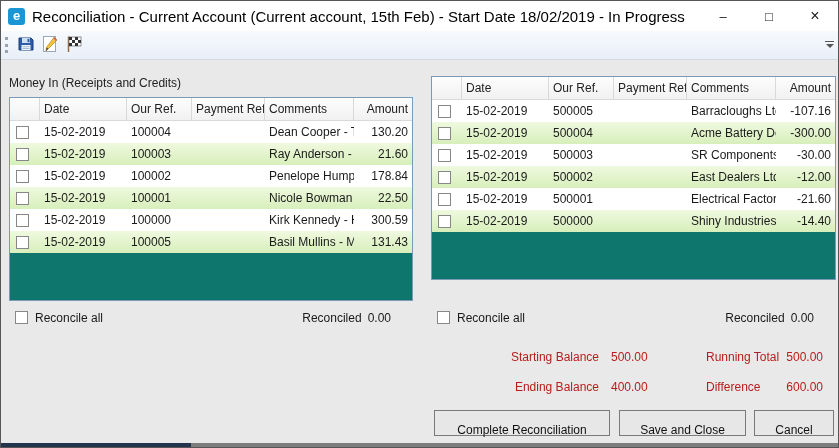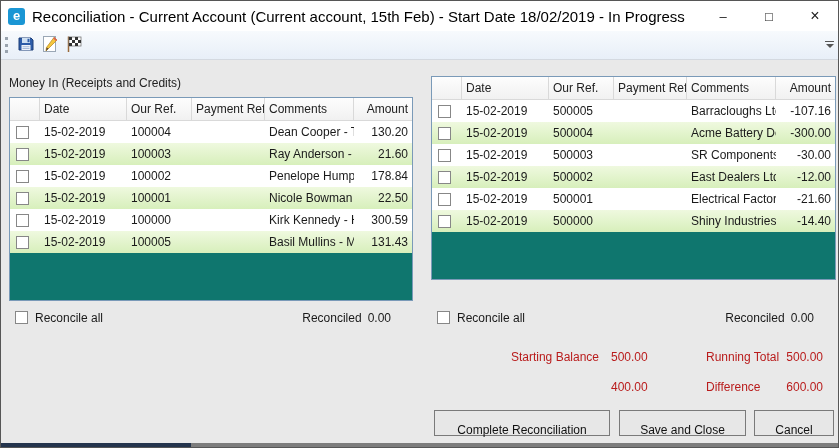--- a/index.html
+++ b/index.html
@@ -263,20 +263,21 @@
         <span class="pf-reconciled">
           <span style="margin-right: 3px;">Reconciled</span><span>0.00</span>
         </span>
       </div>
     </div>
 
     <div class="sum r1 lab1">Starting Balance</div>
     <div class="sum r1 val1">500.00</div>
     <div class="sum r1 lab2">Running Total</div>
     <div class="sum r1 val2">500.00</div>
+    <div class="sum r2 lab1">Ending Balance</div>
     <div class="sum r2 val1">400.00</div>
     <div class="sum r2 lab2">Difference</div>
     <div class="sum r2 val2">600.00</div>
 
     <button class="btn complete">Complete Reconciliation</button>
     <button class="btn save">Save and Close</button>
     <button class="btn cancel">Cancel</button>
 
     <div class="strip-navy"></div>
     <div class="strip-gray"></div>

